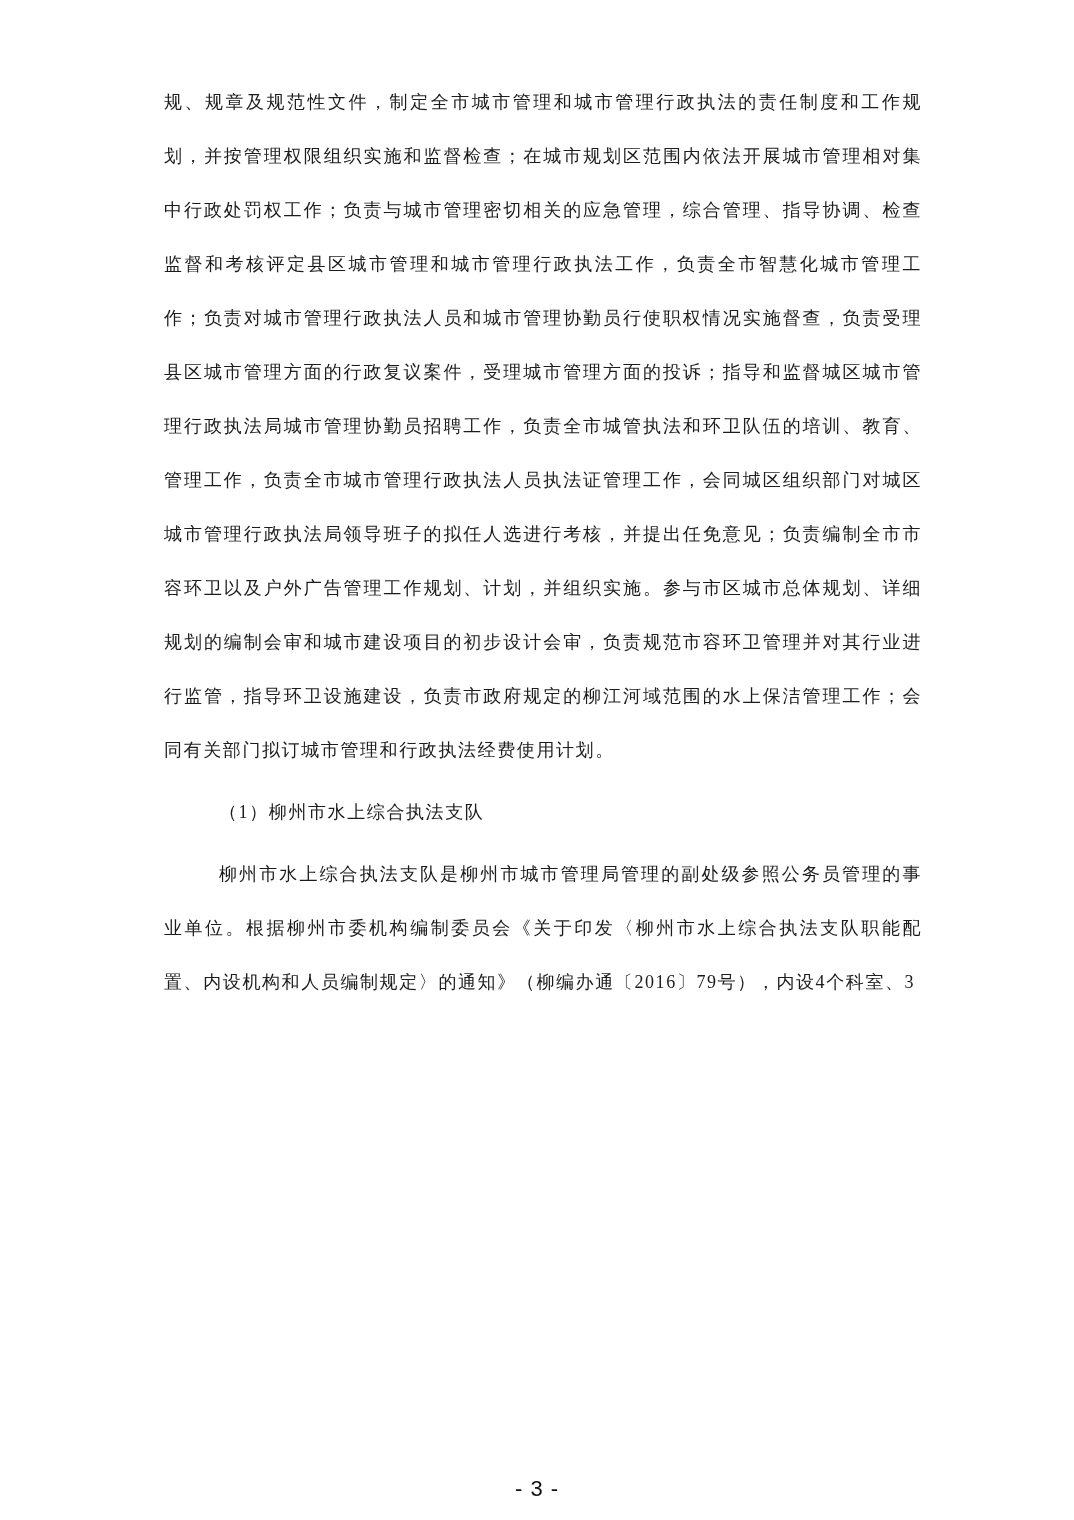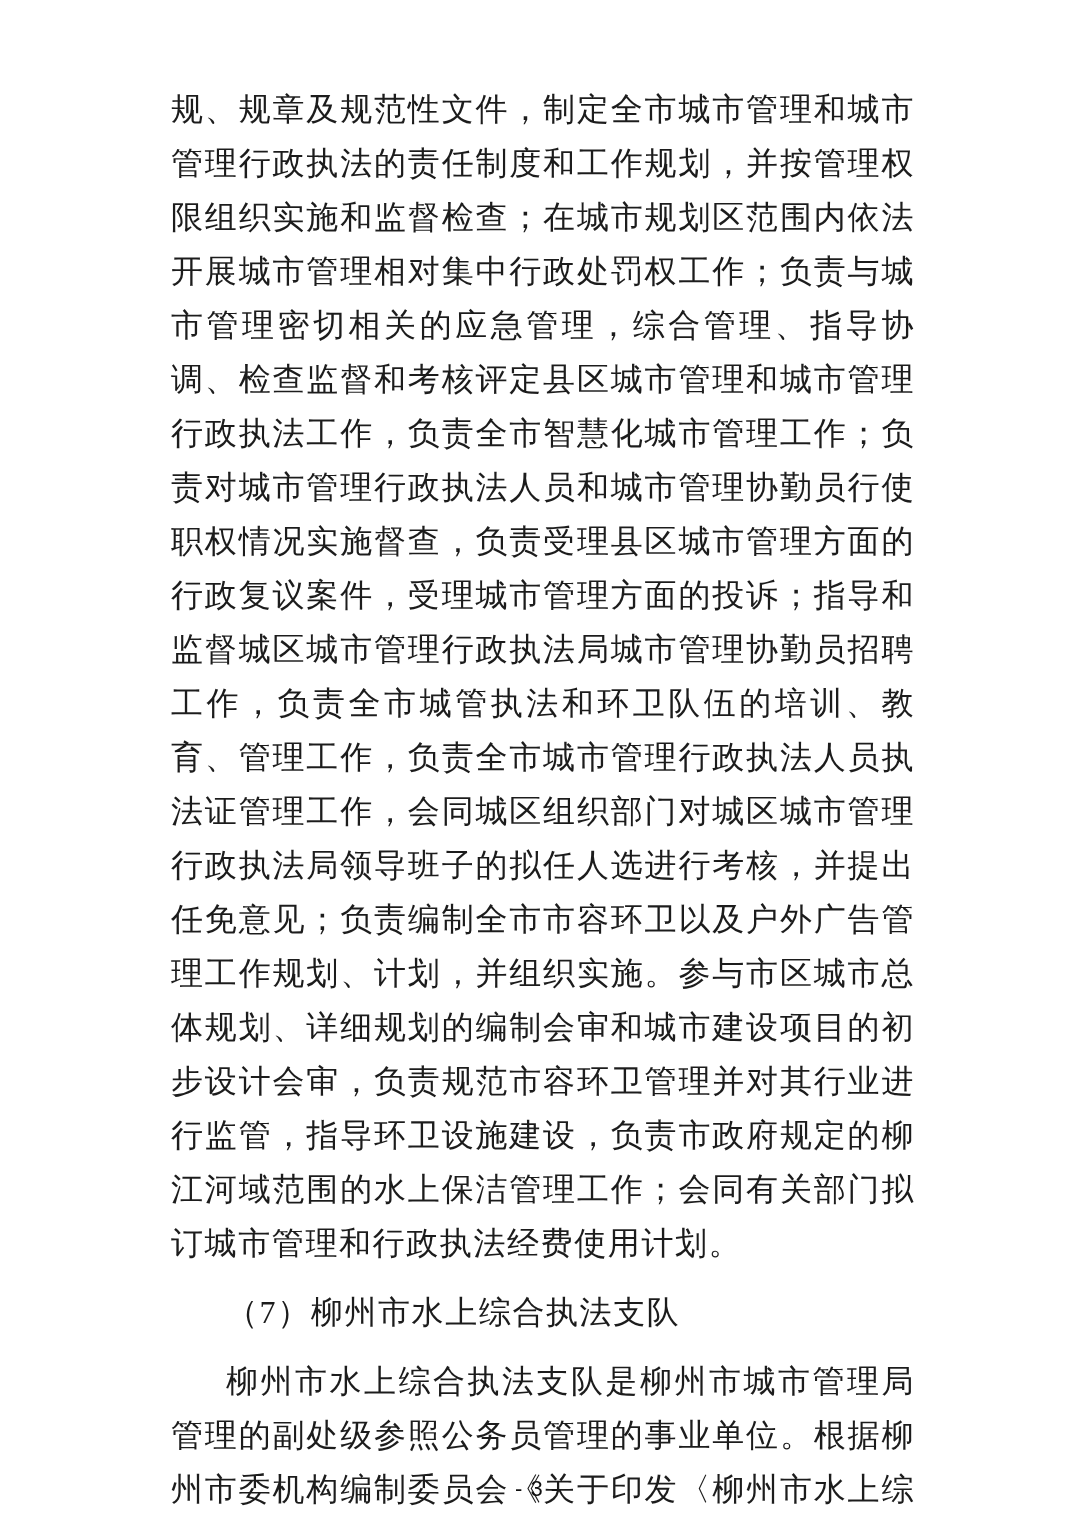--- a/index.html
+++ b/index.html
@@ -15,23 +15,23 @@
       overflow: hidden;
       font-family: "Liberation Serif", "DejaVu Serif", serif;
     }
     .text-block {
       position: absolute;
       left: 156px;
       top: 67px;
       width: 774px;
     }
     .para {
-      margin: 15px;
+      margin: 8px;
       padding: 0;
-      font-size: 32px;
+      font-size: 18px;
       line-height: 54px;
       letter-spacing: 1.6px;
       color: #1c1c1c;
       text-align: justify;
       font-weight: 400;
     }
     .para.indent {
       text-indent: 55px;
     }
     .page-number {
@@ -46,17 +46,17 @@
       letter-spacing: 1px;
       color: #111111;
     }
   </style>
 </head>
 <body>
 
 <div class="page">
   <div class="text-block">
     <p class="para">规、规章及规范性文件，制定全市城市管理和城市管理行政执法的责任制度和工作规划，并按管理权限组织实施和监督检查；在城市规划区范围内依法开展城市管理相对集中行政处罚权工作；负责与城市管理密切相关的应急管理，综合管理、指导协调、检查监督和考核评定县区城市管理和城市管理行政执法工作，负责全市智慧化城市管理工作；负责对城市管理行政执法人员和城市管理协勤员行使职权情况实施督查，负责受理县区城市管理方面的行政复议案件，受理城市管理方面的投诉；指导和监督城区城市管理行政执法局城市管理协勤员招聘工作，负责全市城管执法和环卫队伍的培训、教育、管理工作，负责全市城市管理行政执法人员执法证管理工作，会同城区组织部门对城区城市管理行政执法局领导班子的拟任人选进行考核，并提出任免意见；负责编制全市市容环卫以及户外广告管理工作规划、计划，并组织实施。参与市区城市总体规划、详细规划的编制会审和城市建设项目的初步设计会审，负责规范市容环卫管理并对其行业进行监管，指导环卫设施建设，负责市政府规定的柳江河域范围的水上保洁管理工作；会同有关部门拟订城市管理和行政执法经费使用计划。</p>
-    <p class="para indent">（7）柳州市水上综合执法支队</p>
-    <p class="para indent">柳州市水上综合执法支队是柳州市城市管理局管理的副处级参照公务员管理的事业单位。根据柳州市委机构编制委员会《关于印发〈柳州市水上综合执法支队职能配置、内设机构和人员编制规定〉的通知》（柳编办通〔2024〕79号），内设4个科室、3</p>
+    <p class="para indent">（1）柳州市水上综合执法支队</p>
+    <p class="para indent">柳州市水上综合执法支队是柳州市城市管理局管理的副处级参照公务员管理的事业单位。根据柳州市委机构编制委员会《关于印发〈柳州市水上综合执法支队职能配置、内设机构和人员编制规定〉的通知》（柳编办通〔2016〕79号），内设4个科室、3</p>
   </div>
   <div class="page-number">- 3 -</div>
 </div>
 
 </body></html>

